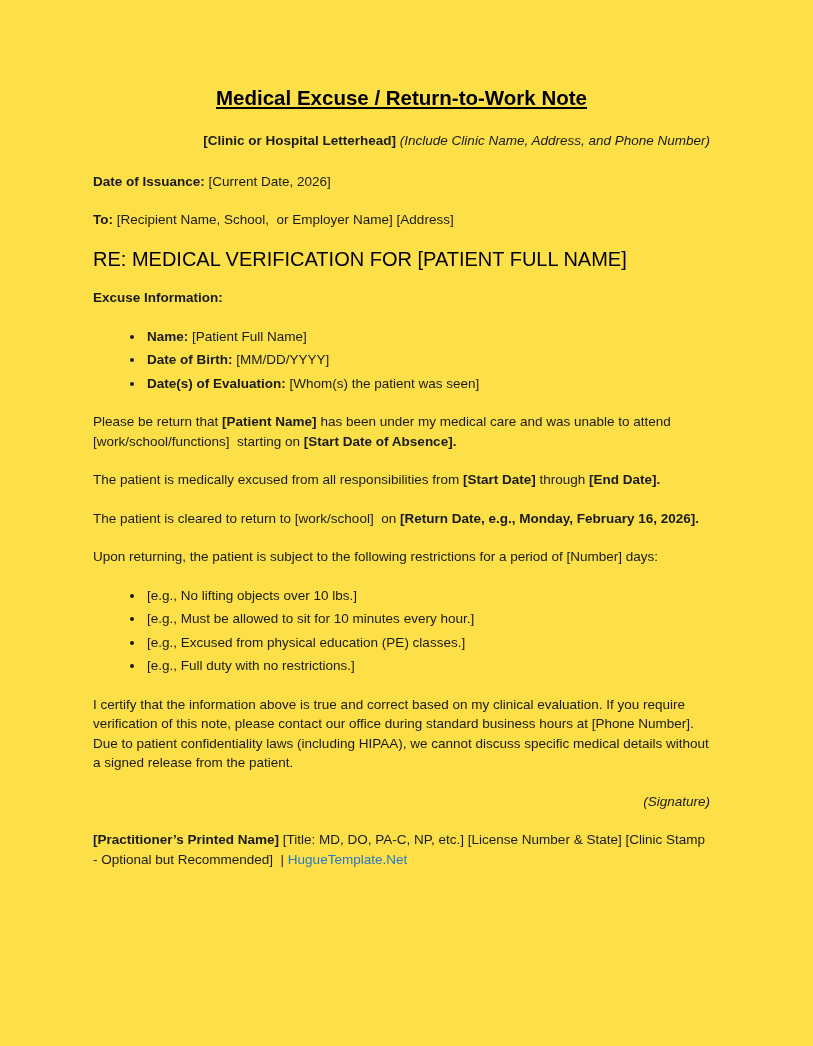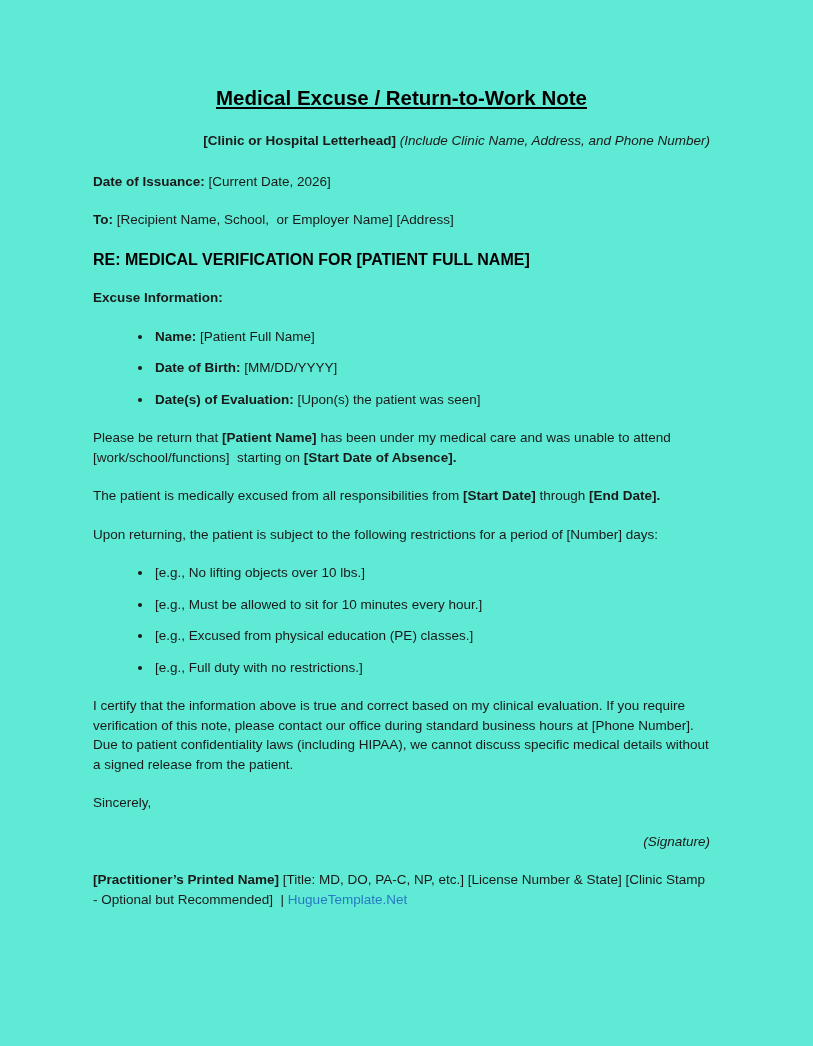--- a/index.html
+++ b/index.html
@@ -4,21 +4,21 @@
 <style>
   html, body {
     margin: 0;
     padding: 0;
     background: #ffffff;
   }
   .page {
     position: relative;
     width: 813px;
     height: 1046px;
-    background: #5eead4;
+    background: #fde047;
     box-sizing: border-box;
     padding: 86px 103px 0 93px;
     font-family: "Liberation Sans", sans-serif;
     font-size: 13.5px;
     line-height: 19.5px;
     color: #1a1a1a;
     overflow: hidden;
   }
   .doc-title {
     font-size: 20.5px;
@@ -28,33 +28,33 @@
     text-align: center;
     margin: 0 0 21px 0;
     color: #000000;
   }
   .letterhead {
     text-align: right;
     margin: 0 0 21px 0;
   }
   p { margin: 0 0 19px 0; white-space: pre-wrap; }
   .subject {
-    font-weight: bold;
-    font-size: 16px;
+    font-weight: normal;
+    font-size: 20px;
     margin: 20px 0 19px 0;
     color: #000000;
   }
   .b { font-weight: bold; }
   .i { font-style: italic; }
   ul {
     margin: 0 0 19px 0;
     padding: 0 0 0 48px;
     list-style: disc;
   }
-  li { margin: 12px; padding-left: 2px; white-space: pre-wrap; }
+  li { margin: 4px; padding-left: 2px; white-space: pre-wrap; }
   .link {
     color: #2779c4;
     text-decoration: none;
     cursor: pointer;
   }
   .sig-gap { margin-top: 19px; text-align: right; }
 </style>
 </head>
 <body>
 
@@ -68,39 +68,39 @@
 
   <p><span class="b">To: </span><span>[Recipient Name, School,  or Employer Name] [Address]</span></p>
 
   <p class="subject">RE: MEDICAL VERIFICATION FOR [PATIENT FULL NAME]</p>
 
   <p class="b">Excuse Information:</p>
 
   <ul>
     <li><span class="b">Name: </span><span>[Patient Full Name]</span></li>
     <li><span class="b">Date of Birth: </span><span>[MM/DD/YYYY]</span></li>
-    <li><span class="b">Date(s) of Evaluation: </span><span>[Upon(s) the patient was seen]</span></li>
+    <li><span class="b">Date(s) of Evaluation: </span><span>[Whom(s) the patient was seen]</span></li>
   </ul>
 
 
   <p><span>Please be return that </span><span class="b">[Patient Name]</span><span> has been under my medical care and was unable to attend [work/school/functions]  starting on </span><span class="b">[Start Date of Absence]</span><span class="b">.</span></p>
 
   <p><span>The patient is medically excused from all responsibilities from </span><span class="b">[Start Date]</span><span> through </span><span class="b">[End Date]</span><span class="b">.</span></p>
 
+  <p><span>The patient is cleared to return to [work/school]  on </span><span class="b">[Return Date, e.g., Monday, February 16, 2026]</span><span class="b">.</span></p>
 
   <p>Upon returning, the patient is subject to the following restrictions for a period of [Number] days:</p>
 
   <ul>
     <li>[e.g., No lifting objects over 10 lbs.]</li>
     <li>[e.g., Must be allowed to sit for 10 minutes every hour.]</li>
     <li>[e.g., Excused from physical education (PE) classes.]</li>
     <li>[e.g., Full duty with no restrictions.]</li>
   </ul>
 
   <p>I certify that the information above is true and correct based on my clinical evaluation. If you require verification of this note, please contact our office during standard business hours at [Phone Number]. Due to patient confidentiality laws (including HIPAA), we cannot discuss specific medical details without a signed release from the patient.</p>
 
-  <p>Sincerely,</p>
 
   <p class="i sig-gap">(Signature)</p>
 
   <p><span class="b">[Practitioner’s Printed Name]</span><span> [Title: MD, DO, PA-C, NP, etc.] [License Number &amp; State] [Clinic Stamp - Optional but Recommended]  | </span><a class="link">HugueTemplate.Net</a></p>
 
 </div>
 
 </body></html>

